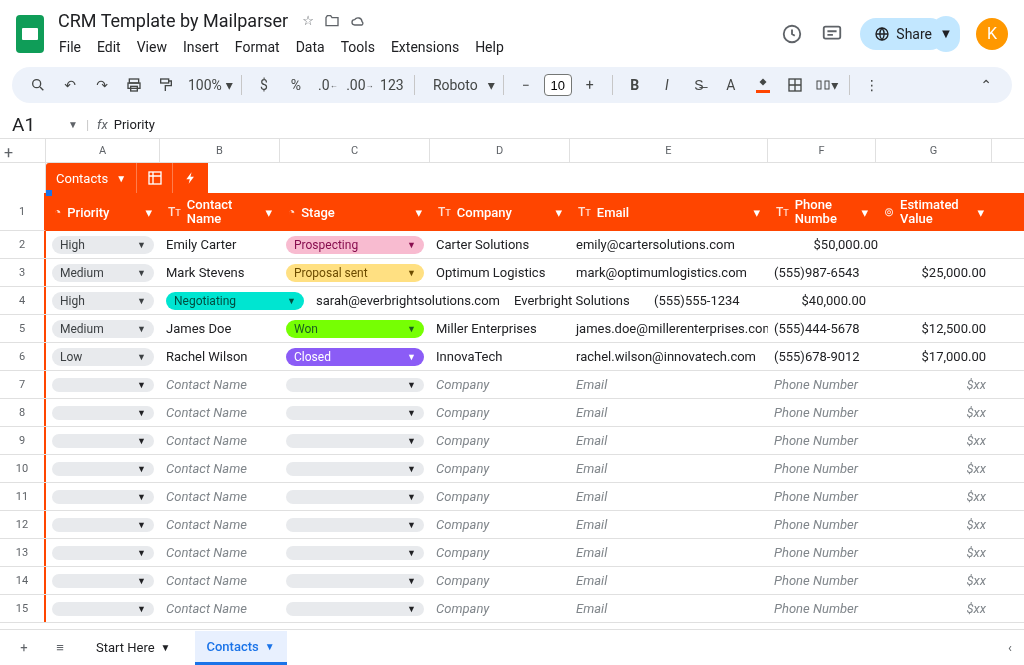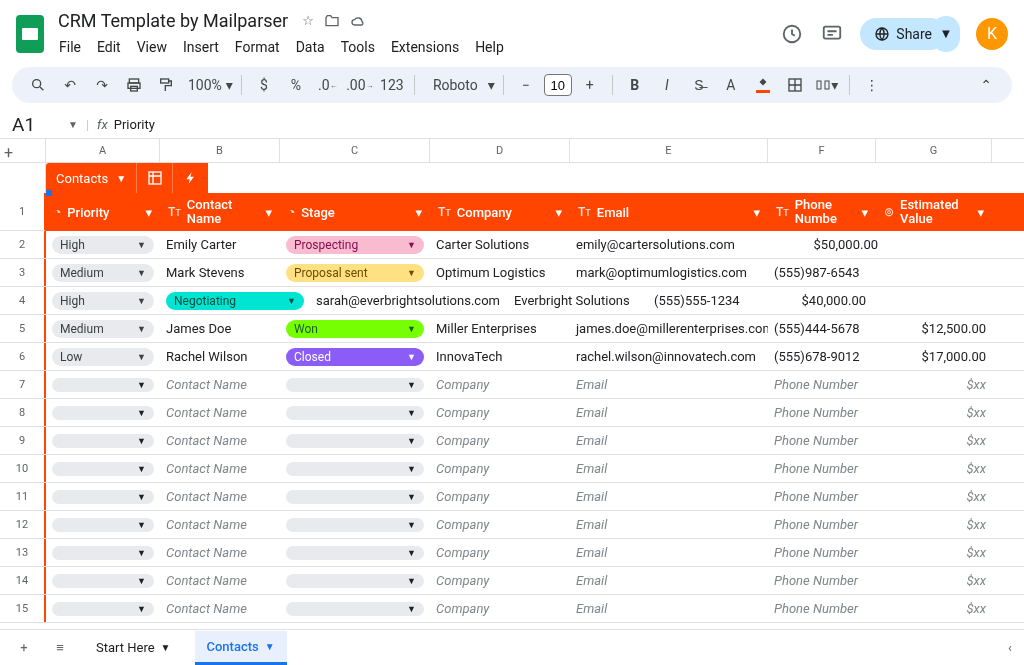--- a/index.html
+++ b/index.html
@@ -301,20 +301,21 @@
         <div class="cell colB">Mark Stevens</div>
         <div class="cell colC">
           <div class="chip" style="background:#ffe082;color:#6d4c00">
             <span>Proposal sent</span>
             <span class="arr">▼</span>
           </div>
         </div>
         <div class="cell colD">Optimum Logistics</div>
         <div class="cell colE">mark@optimumlogistics.com</div>
         <div class="cell colF">(555)987-6543</div>
+        <div class="cell colG right">$25,000.00</div>
       </div>
       <div class="data-row">
         <div class="rownum">4</div>
         <div class="cell colA">
           <div class="chip chip-gray">
             <span>High</span>
             <span class="arr">▼</span>
           </div>
         </div>
         <div class="cell colC">

